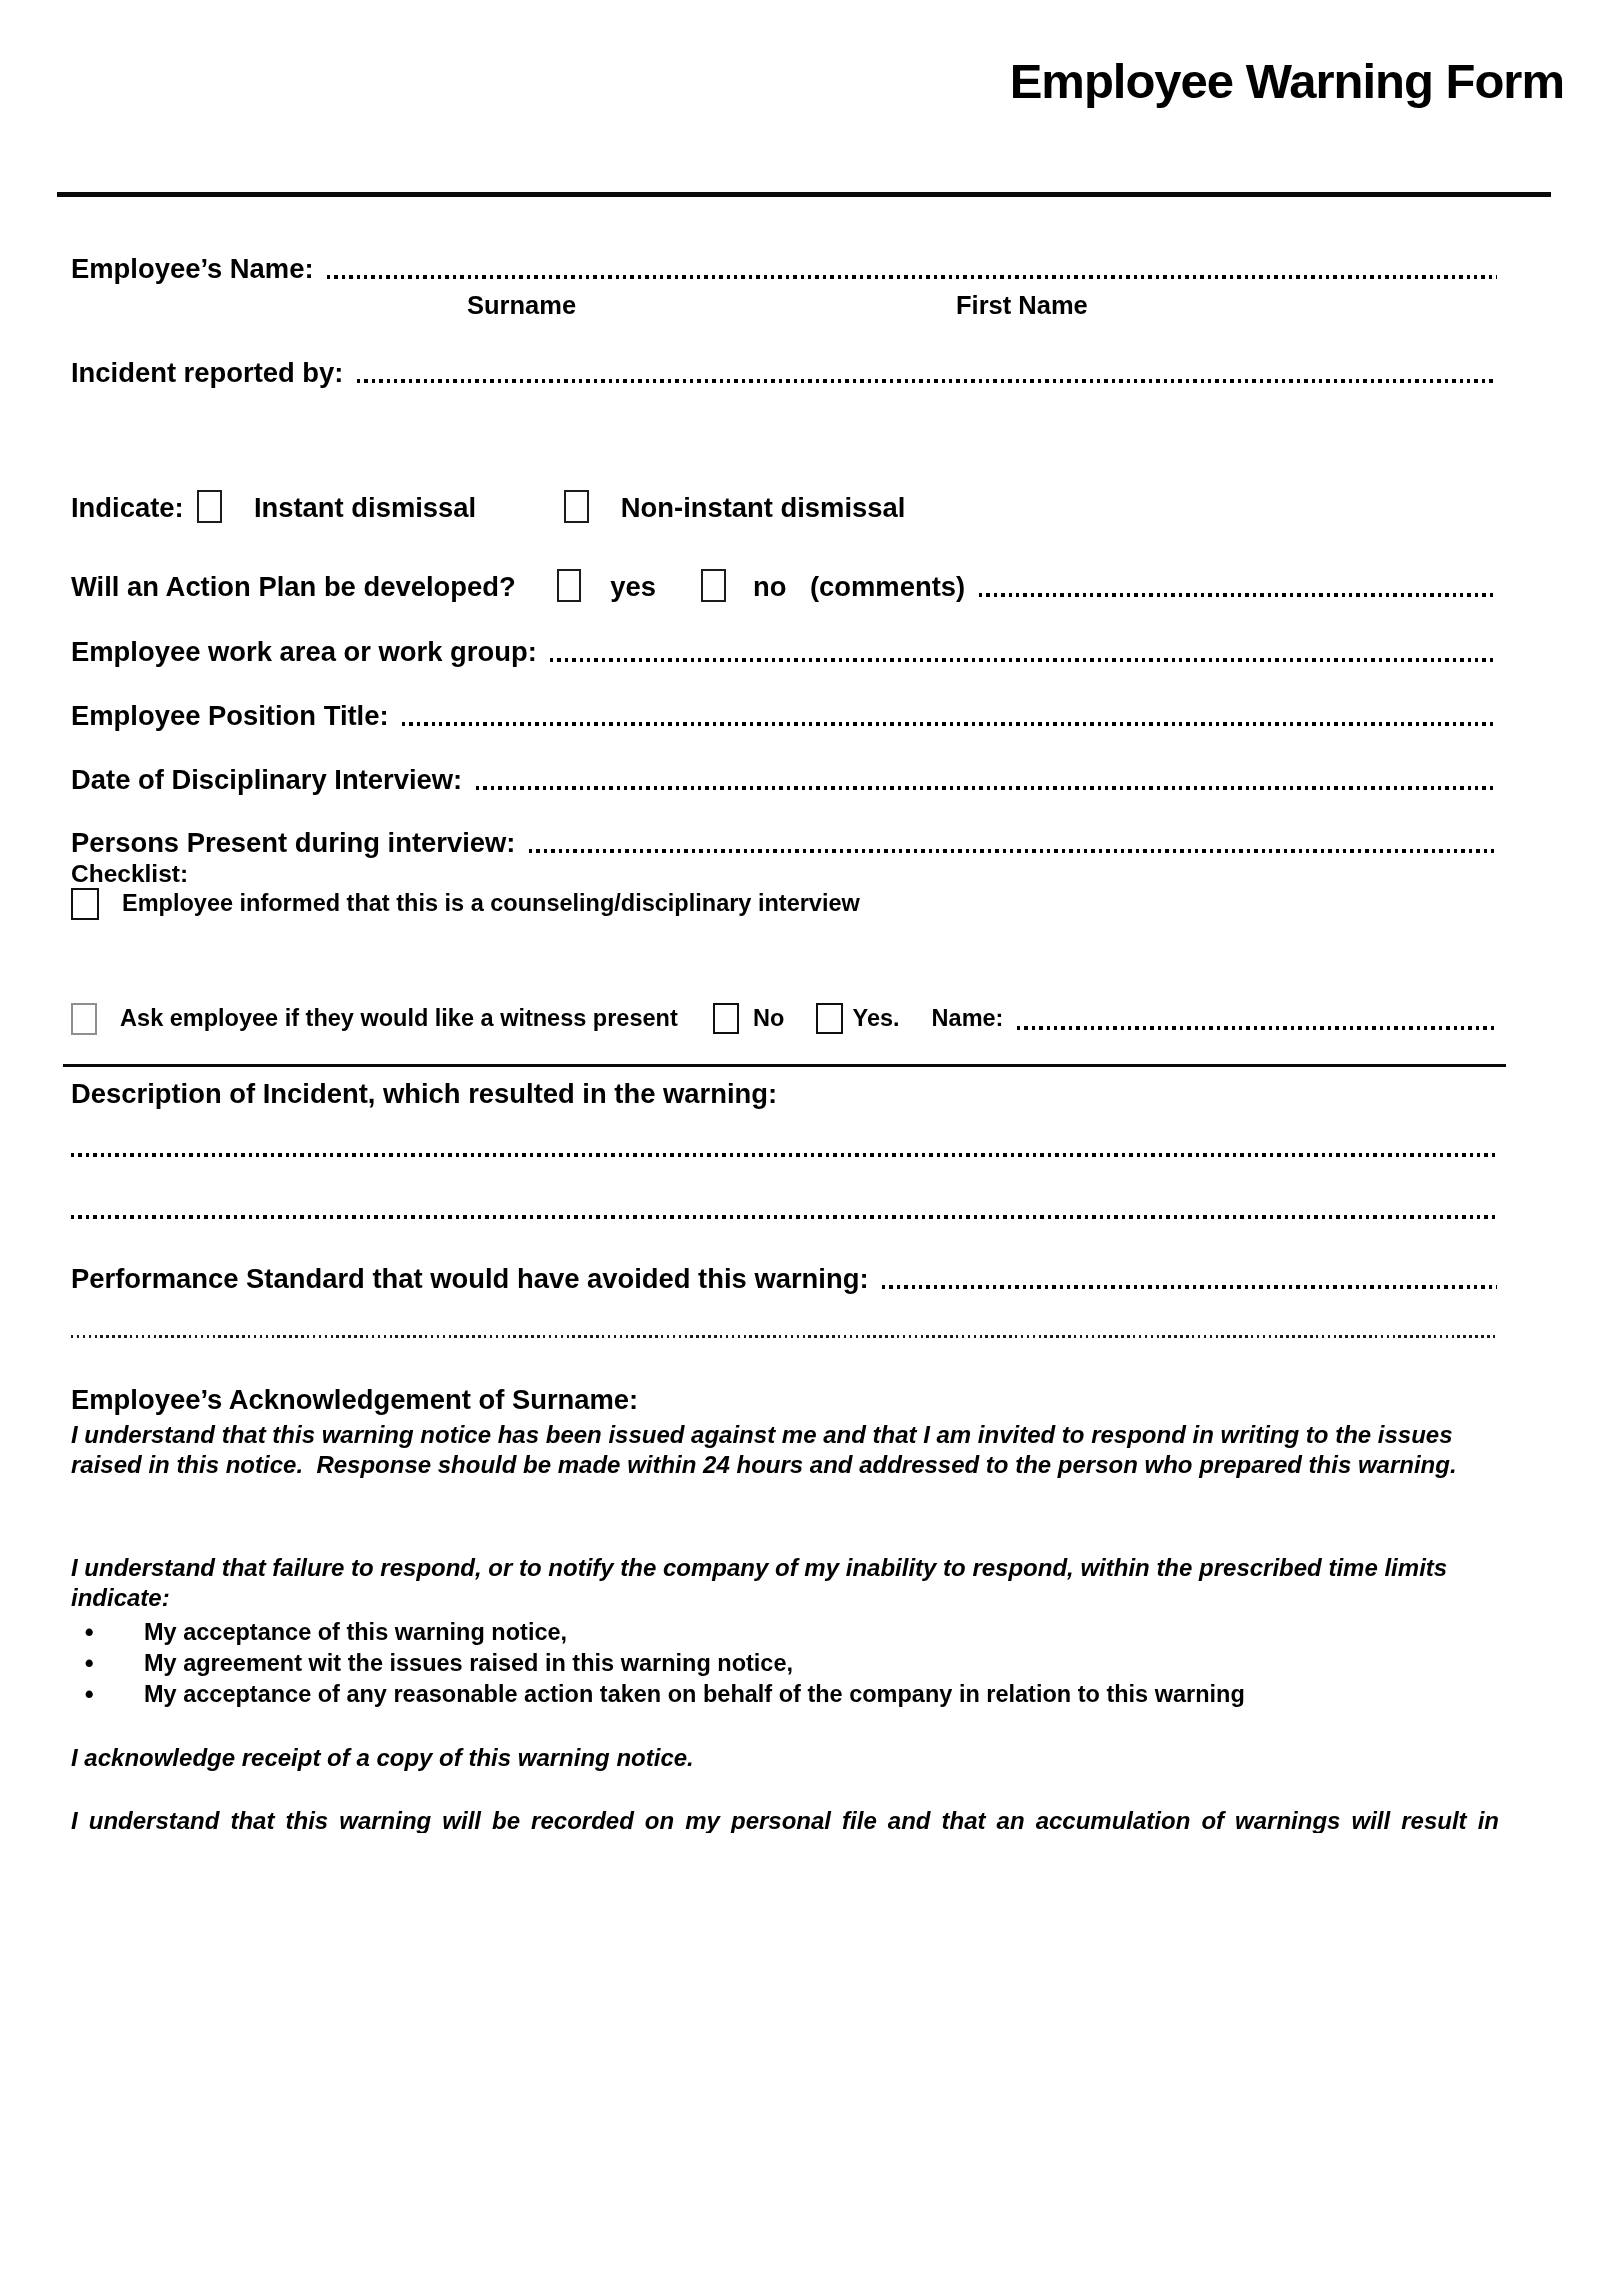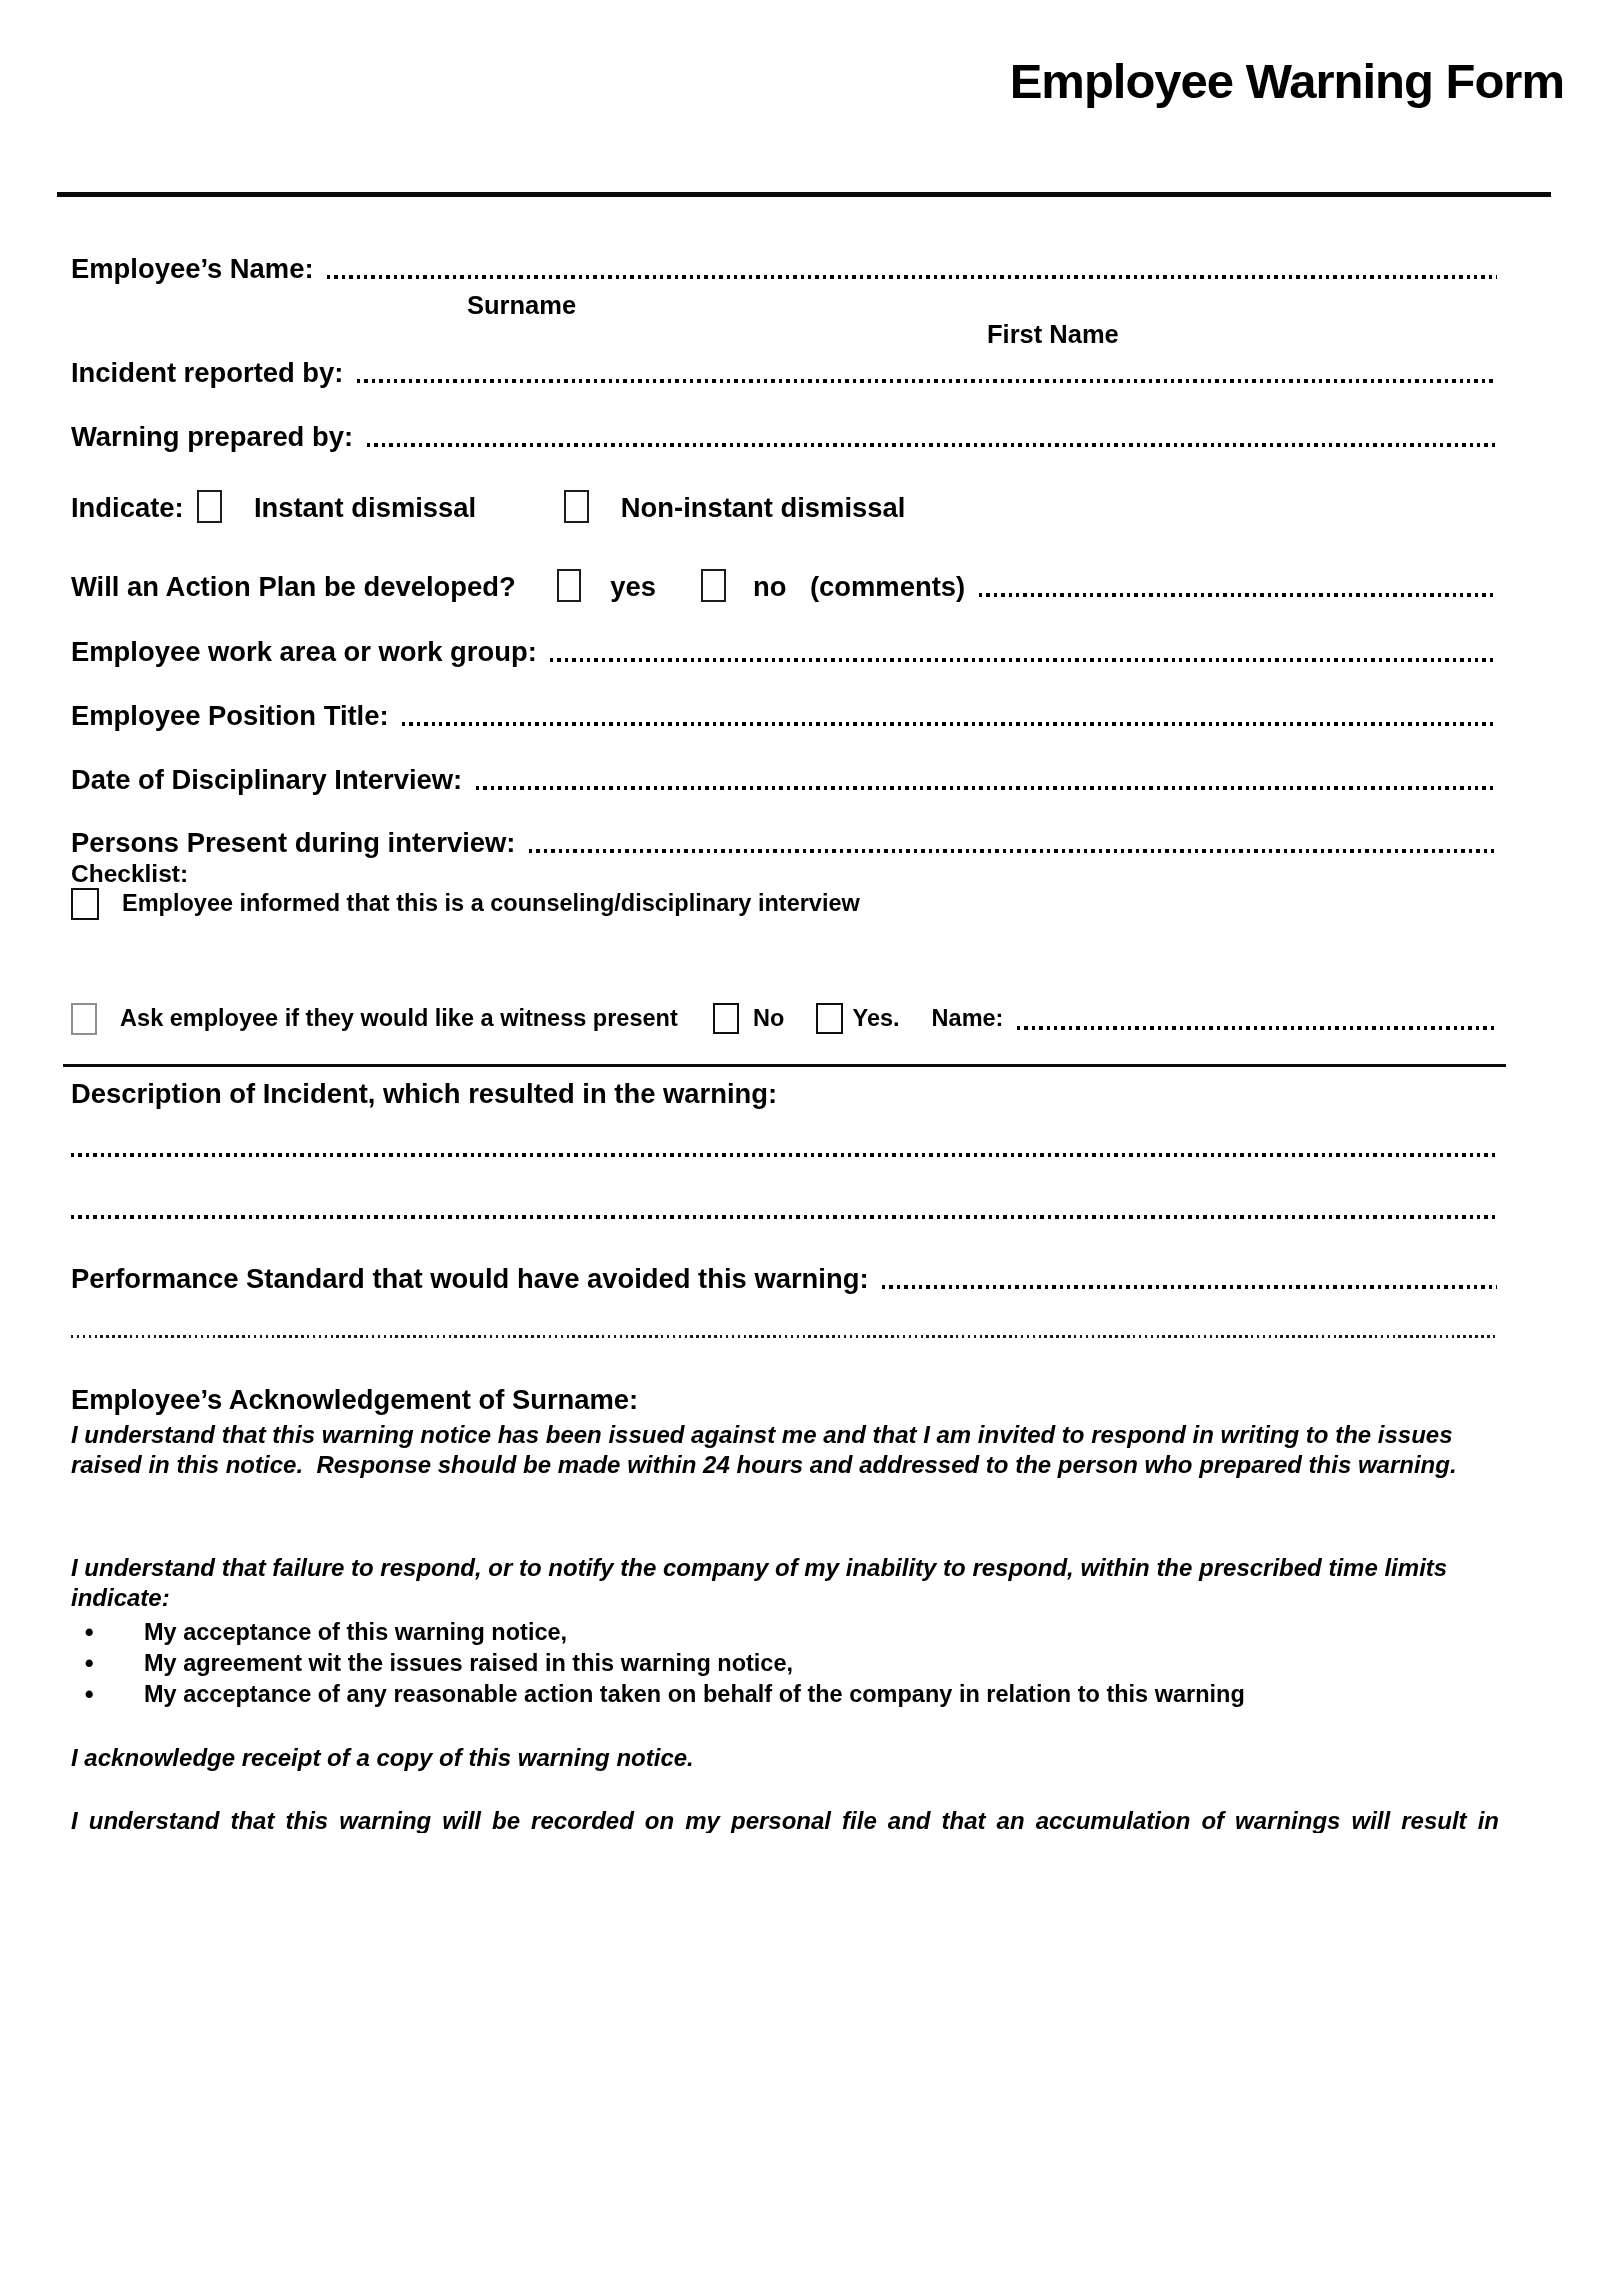--- a/index.html
+++ b/index.html
@@ -99,31 +99,27 @@
 <div class="page">
 
   <div class="title">Employee Warning Form</div>
   <div class="rule top"></div>
 
   <div class="row" style="top:251px;">
     <span class="lbl">Employee’s Name:</span>
     <div class="leader"></div>
   </div>
   <span class="sub" style="top:290px; left:467px;">Surname</span>
-  <span class="sub" style="top:290px; left:987px;margin-top:29px;">First Name</span>
+  <span class="sub" style="top:290px; left:956px;">First Name</span>
 
   <div class="row" style="top:355px;">
     <span class="lbl">Incident reported by:</span>
     <div class="leader"></div>
   </div>
 
-  <div class="row" style="top:419px;">
-    <span class="lbl">Warning prepared by:</span>
-    <div class="leader"></div>
-  </div>
 
   <div class="row" style="top:490px;">
     <span class="lbl">Indicate:</span>
     <div class="cb ml14"></div>
     <span class="lbl ml26">Instant dismissal</span>
     <div class="cb ml90"></div>
     <span class="lbl ml26">Non-instant dismissal</span>
   </div>
 
   <div class="row" style="top:569px;">

